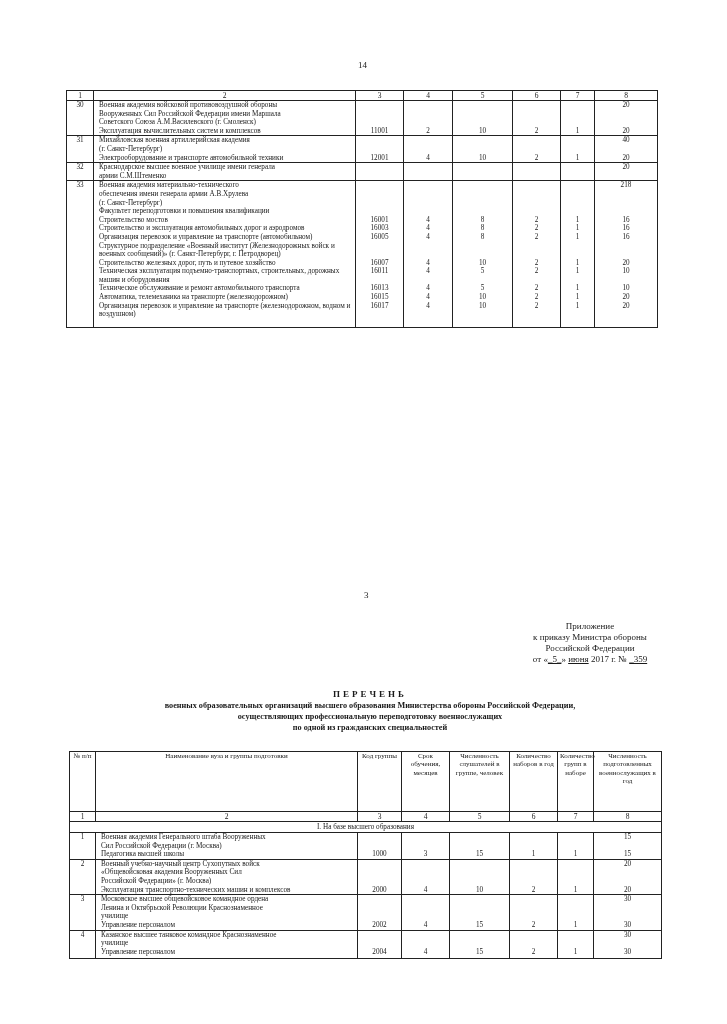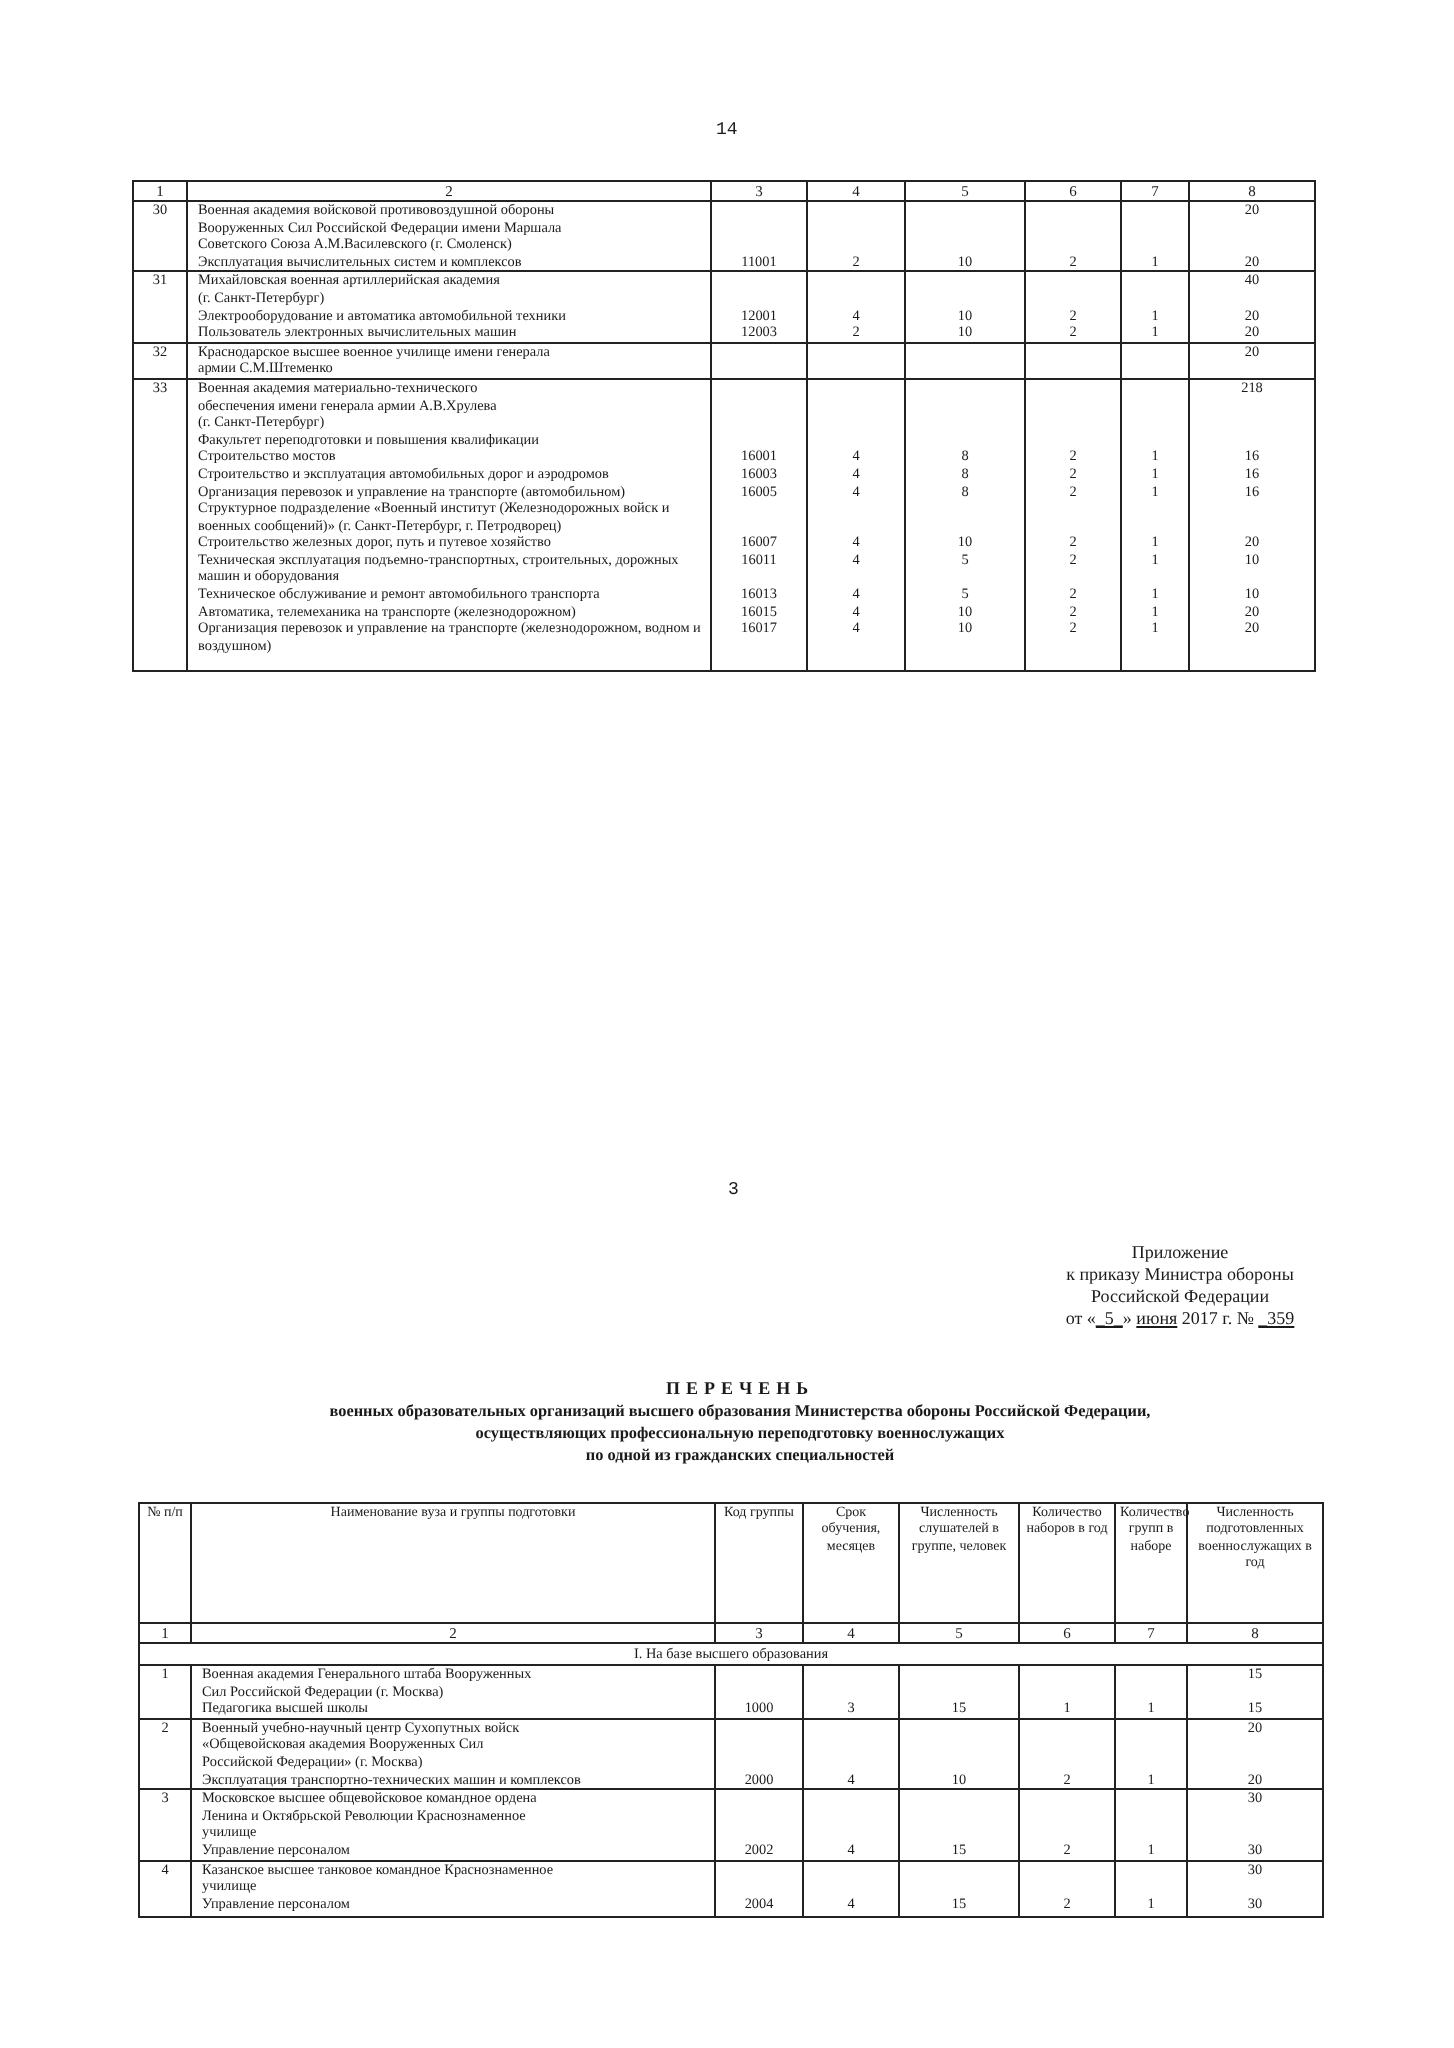--- a/index.html
+++ b/index.html
@@ -1,18 +1,18 @@
 <!DOCTYPE html>
 <html><head>
 <meta charset="utf-8">
 <style>
   html, body { margin: 0; padding: 0; background: #ffffff; }
   body { width: 727px; height: 1024px; position: relative; overflow: hidden;
          font-family: "Liberation Serif", "DejaVu Serif", serif; color: #1a1a1a; }
-  .page-num { position: absolute; font-size: 9px; font-family: Liberation Mono, monospace; }
+  .page-num { position: absolute; font-size: 9px; }
   table.doc { position: absolute; border-collapse: collapse; table-layout: fixed; font-size: 7.2px; line-height: 8.6px; }
   table.doc td, table.doc th { border-left: 1px solid #222; border-right: 1px solid #222; padding: 0 2px; vertical-align: top; font-weight: normal; }
   table.doc tr.group-first td { border-top: 1px solid #222; }
   table.doc tr.numrow td { border-top: 1px solid #222; border-bottom: 1px solid #222; text-align: center; height: 9px; line-height: 9px; font-size: 7.5px; }
   table.doc tr.last td { border-bottom: 1px solid #222; }
   .c { text-align: center; }
   .b { font-weight: bold; }
   .sub { padding-left: 5px !important; margin-top: 22px; }
   .org { padding-left: 5px !important; }
   .hdr th { font-size: 7px; line-height: 8.4px; text-align: center; vertical-align: middle; border-top: 1px solid #222; }
@@ -81,33 +81,23 @@
         </td>
         <td></td>
         <td></td>
         <td></td>
         <td></td>
         <td></td>
         <td class="c b">40</td>
       </tr>
       <tr>
         <td></td>
-        <td class="sub">Электрооборудование и автоматика автомобильной техники</td>
+        <td class="sub">Электрооборудование и транспорте автомобильной техники</td>
         <td class="c">12001</td>
         <td class="c">4</td>
-        <td class="c">10</td>
-        <td class="c">2</td>
-        <td class="c">1</td>
-        <td class="c">20</td>
-      </tr>
-      <tr>
-        <td></td>
-        <td class="sub">Пользователь электронных вычислительных машин</td>
-        <td class="c">12003</td>
-        <td class="c">2</td>
         <td class="c">10</td>
         <td class="c">2</td>
         <td class="c">1</td>
         <td class="c">20</td>
       </tr>
       <tr class="group-first">
         <td class="c">32</td>
         <td class="b org">
           <div>Краснодарское высшее военное училище имени генерала</div>
           <div>армии С.М.Штеменко</div>

